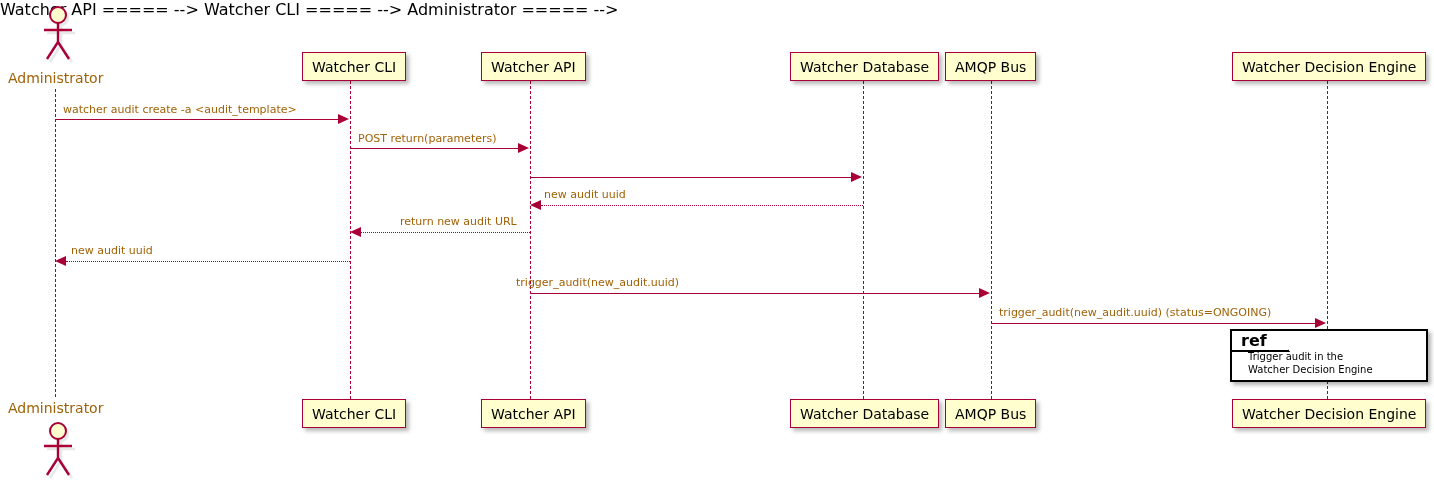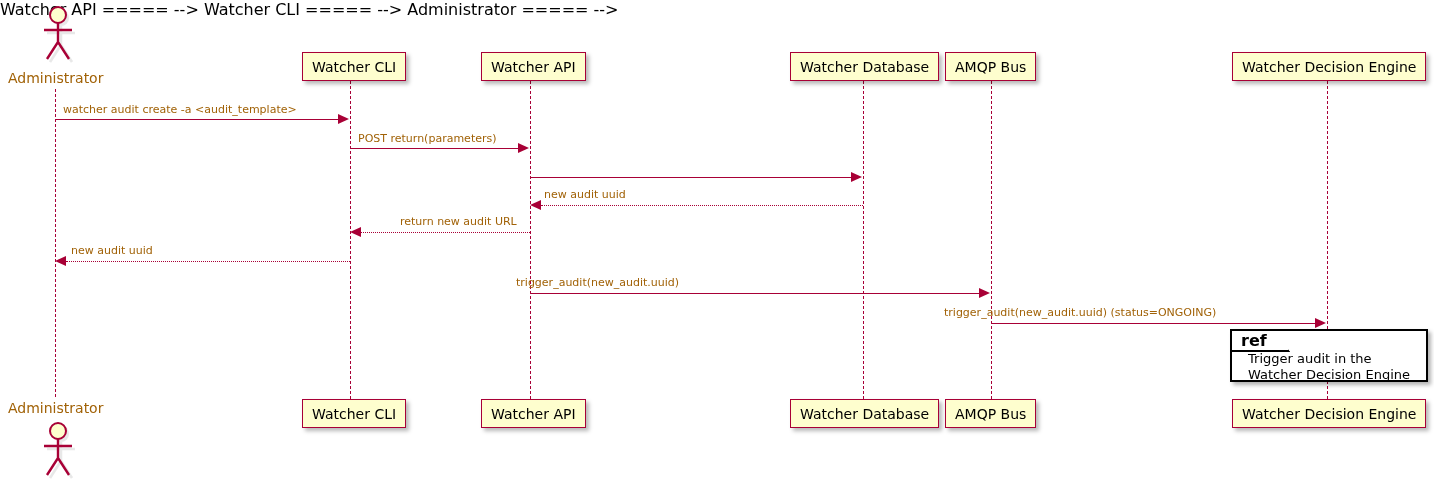--- a/index.html
+++ b/index.html
@@ -118,21 +118,21 @@
     font-weight: bold;
     color: #000000;
   }
   .ref-body {
     position: absolute;
     left: 0;
     top: 20px;
     width: 100%;
     padding-left: 16px;
     box-sizing: border-box;
-    font-size: 13px;
+    font-size: 10px;
     color: #000000;
     line-height: 1.25;
   }
   .ref-body div { white-space: nowrap; }
 </style>
 </head>
 <body>
 
 <div id="diagram">
 
@@ -204,21 +204,21 @@
   <div class="msg-label" style="left:71px; top:245px;">new audit uuid</div>
   <div class="msg-line dotted" style="left:66px; top:261px; width:284px;"></div>
   <div class="arrow-head left" style="left:55px; top:256px;"></div>
 
   
   <div class="msg-label" style="left:516px; top:277px;">trigger_audit(new_audit.uuid)</div>
   <div class="msg-line" style="left:530px; top:293px; width:450px;"></div>
   <div class="arrow-head right" style="left:979px; top:288px;"></div>
 
   
-  <div class="msg-label" style="left:944px; top:307px;">trigger_audit(new_audit.uuid) (status=ONGOING)</div>
+  <div class="msg-label" style="left:999px; top:307px;">trigger_audit(new_audit.uuid) (status=ONGOING)</div>
   <div class="msg-line" style="left:991px; top:323px; width:325px;"></div>
   <div class="arrow-head right" style="left:1315px; top:318px;"></div>
 
   
   <div class="refbox" style="left:1230px; top:329px; width:198px; height:53px;">
     <div class="ref-tab"></div>
     <div class="ref-tab-inner">ref</div>
     <div class="ref-body">
       <div>Trigger audit in the</div>
       <div>Watcher Decision Engine</div>

